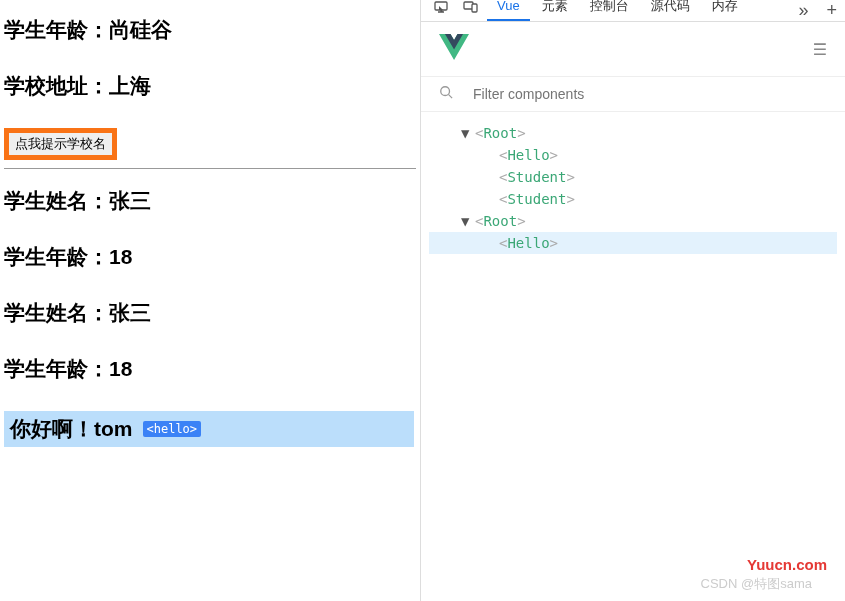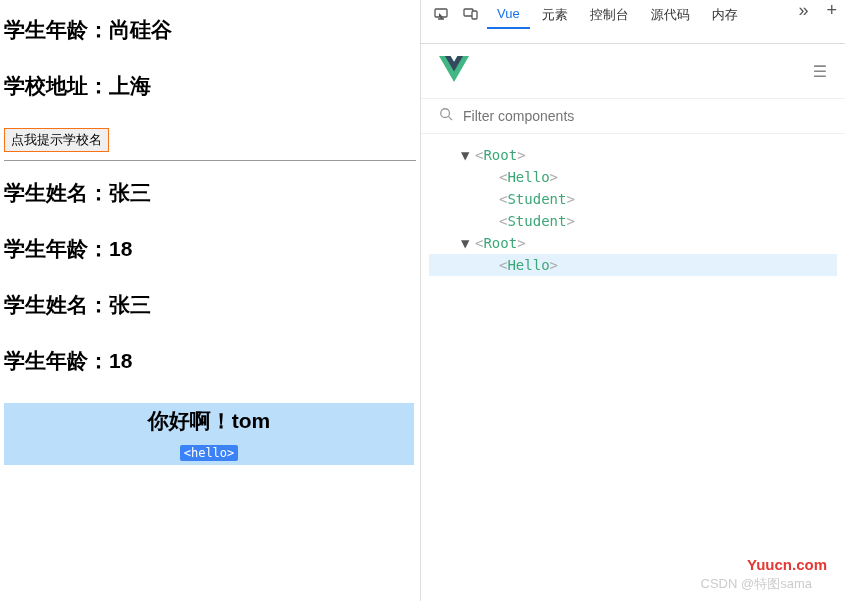--- a/index.html
+++ b/index.html
@@ -1,34 +1,34 @@
 <!DOCTYPE html>
 <html><head>
 <meta charset="utf-8">
 <style>
 * { box-sizing: border-box; margin: 0; padding: 0; }
 body { font-family: Arial, "Microsoft YaHei", sans-serif; width: 845px; height: 601px; display: flex; background: #fff; position: relative; }
 .left { width: 420px; padding: 4px; }
 .left h2 { font-size: 24px; font-weight: bold; margin: 10px 0 24px 0; }
 .left h3 { font-size: 21px; font-weight: bold; margin: 12px 0 28px 0; }
-.left button { font-family: inherit; font-size: 13px; padding: 2px 6px; background: #efefef; border: 1px solid #f97316; cursor: pointer; }
+.left button { font-family: inherit; font-size: 13px; padding: 2px 6px; background: #efefef; border: 5px solid #f97316; cursor: pointer; }
 .left hr { margin: 8px 0 18px 0; border: none; border-top: 1px solid #999; }
-.highlight-row { background: #bbdefb; padding: 4px 6px; display: flex; align-items: center; gap: 10px; width: 410px; flex-direction: column; }
+.highlight-row { background: #bbdefb; padding: 4px 6px; display: flex; align-items: center; gap: 10px; width: 410px; }
 .highlight-row h3 { margin: 0; }
 .tag { background: #3b82f6; color: #fff; font-family: monospace; font-size: 12px; padding: 1px 4px; border-radius: 2px; }
 .right { flex: 1; border-left: 1px solid #ddd; display: flex; flex-direction: column; }
-.tabs { display: flex; align-items: flex-start; border-bottom: 1px solid #ddd; height: 44px; padding-left: 6px; gap: 2px; }
+.tabs { display: flex; align-items: flex-end; border-bottom: 1px solid #ddd; height: 22px; padding-left: 6px; gap: 2px; }
 .icon-btn { width: 28px; height: 28px; display: flex; align-items: center; justify-content: center; color: #555; }
 .tab { padding: 6px 10px; font-size: 13px; color: #333; cursor: pointer; }
 .tab.active { color: #1a73e8; border-bottom: 2px solid #1a73e8; font-weight: 500; }
 .more { margin-left: auto; padding: 0 8px; color: #555; font-size: 18px; }
 .plus { padding: 0 8px; color: #555; font-size: 18px; }
 .logo-bar { padding: 12px 18px; border-bottom: 1px solid #eee; display: flex; align-items: center; justify-content: space-between; }
 .hamburger { color: #888; font-size: 16px; }
-.search-bar { padding: 8px 18px; display: flex; align-items: center; gap: 10px; color: #999; border-bottom: 1px solid #eee; }
+.search-bar { padding: 8px 18px; display: flex; align-items: center; gap: 20px; color: #999; border-bottom: 1px solid #eee; }
 .search-bar input { border: none; outline: none; font-size: 14px; flex: 1; color: #333; }
 .tree { padding: 10px 8px; font-family: Consolas, monospace; font-size: 14px; }
 .tree-row { padding: 3px 4px; display: flex; align-items: center; white-space: pre; cursor: pointer; }
 .tree-row.selected { background: #e3f2fd; }
 .arrow { color: #555; width: 14px; display: inline-block; }
 .angle { color: #aaa; }
 .comp { color: #3ba776; }
 .indent1 { padding-left: 32px; }
 .indent2 { padding-left: 56px; }
 .watermark1 { position: absolute; right: 18px; bottom: 28px; color: #e53935; font-size: 15px; font-weight: bold; }

